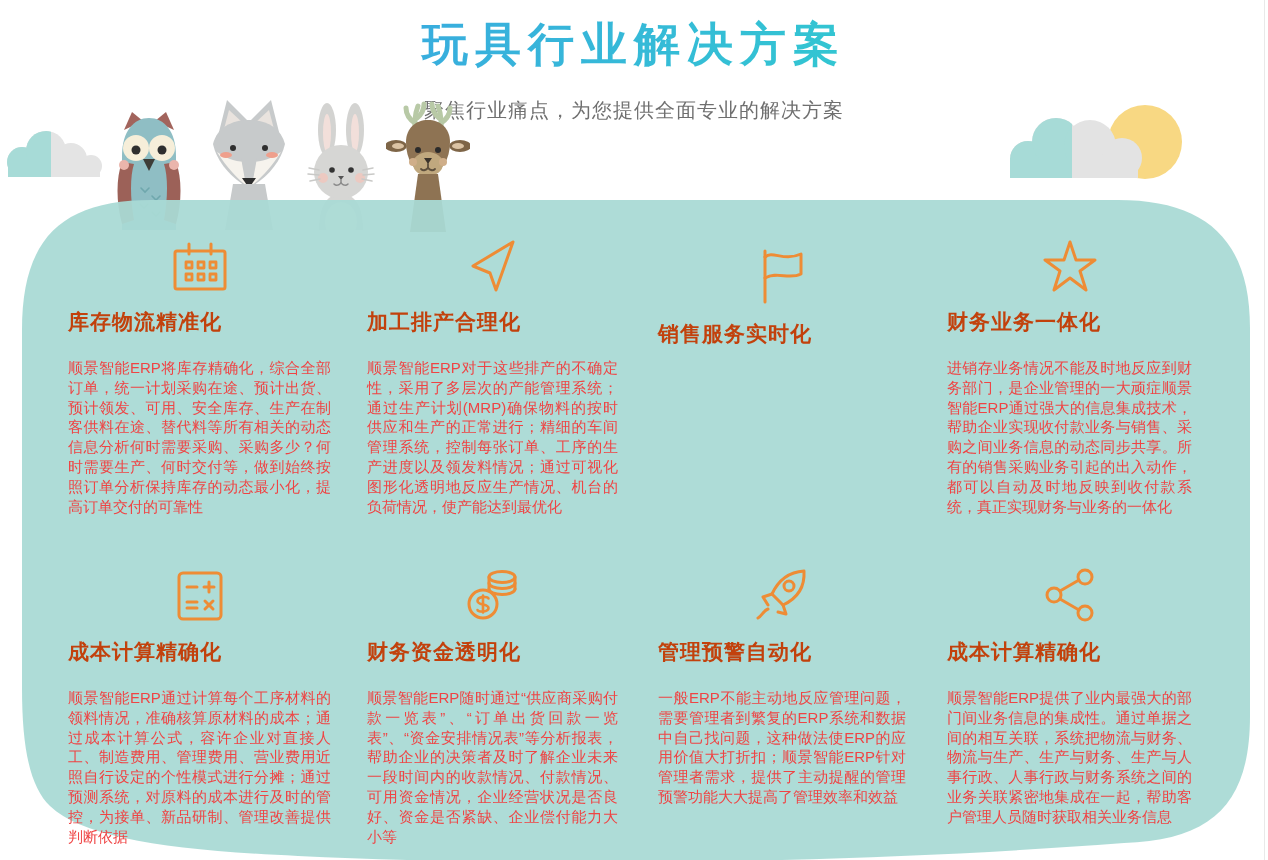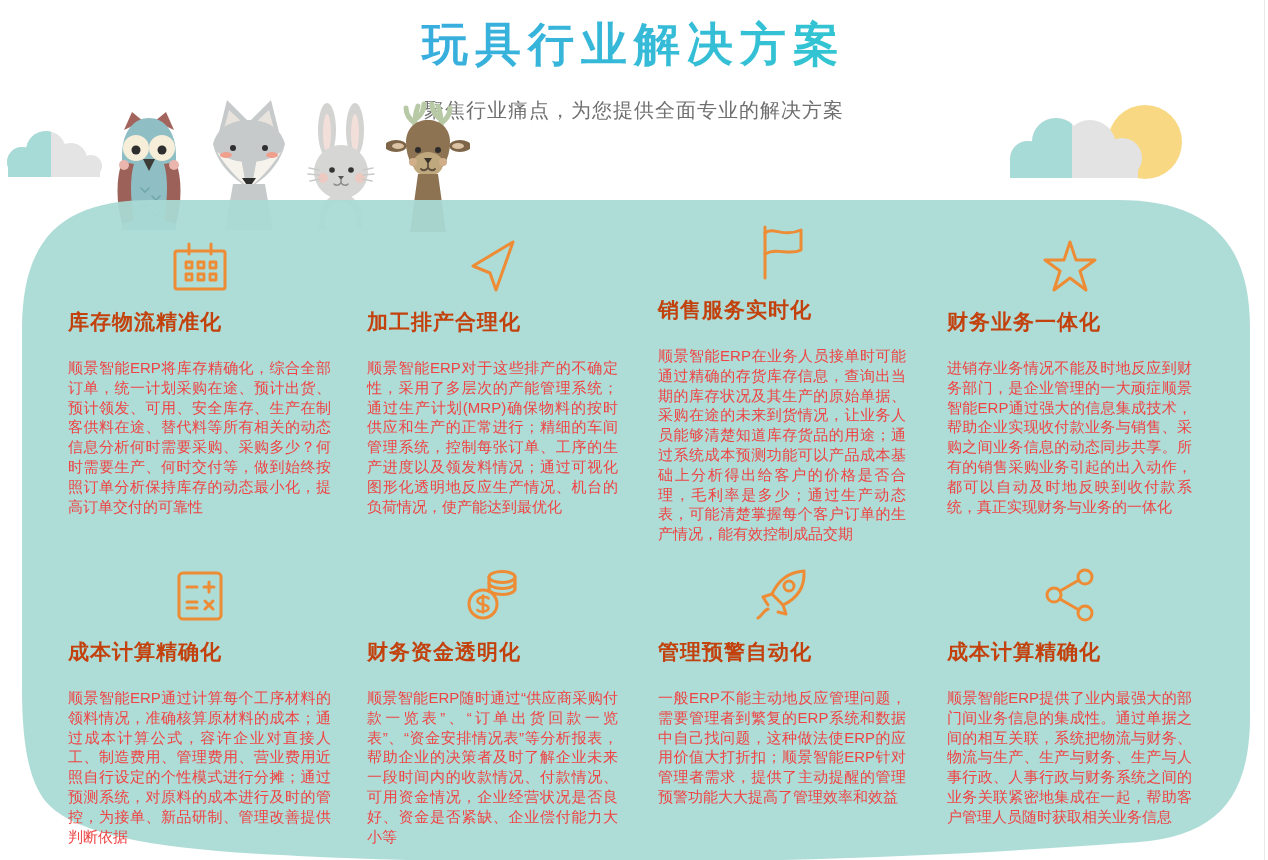--- a/index.html
+++ b/index.html
@@ -199,29 +199,28 @@
   <div class="card" style="left:367px;top:236px;width:251px">
     <div class="icon-wrap">
       <svg class="ico" width="54" height="54" viewBox="0 0 54 54">
         <path d="M47 4 L7 28 L24 35 L30 52 Z"></path>
       </svg>
     </div>
     <h3>加工排产合理化</h3>
     <p>顺景智能ERP对于这些排产的不确定性，采用了多层次的产能管理系统；通过生产计划(MRP)确保物料的按时供应和生产的正常进行；精细的车间管理系统，控制每张订单、工序的生产进度以及领发料情况；通过可视化图形化透明地反应生产情况、机台的负荷情况，使产能达到最优化</p>
   </div>
 
-  <div class="card" style="left:658px;top:224px;width:248px">
+  <div class="card" style="left:658px;top:248px;width:248px">
     <div class="icon-wrap">
       <svg class="ico" width="46" height="56" viewBox="0 0 46 56">
         <path d="M6 3 L6 54"></path>
         <path d="M6 9 C14 2 24 14 42 6 L42 26 C30 32 18 23 6 30"></path>
       </svg>
     </div>
     <h3>销售服务实时化</h3>
-    <p>顺景智能ERP在业务人员接单时可能通过精确的存货库存信息，查询出当期的库存状况及其生产的原始单据、采购在途的未来到货情况，让业务人员能够清楚知道库存货品的用途；通过系统成本预测功能可以产品成本基础上分析得出给客户的价格是否合理，毛利率是多少；通过生产动态表，可能清楚掌握每个客户订单的生产情况，能有效控制成品交期</p>
   </div>
 
   <div class="card" style="left:947px;top:236px;width:245px">
     <div class="icon-wrap">
       <svg class="ico" width="54" height="52" viewBox="0 0 54 52">
         <path d="M27 2 L33 20 L52 20 L37 31 L43 50 L27 38 L11 50 L17 31 L2 20 L21 20 Z"></path>
       </svg>
     </div>
     <h3>财务业务一体化</h3>
     <p>进销存业务情况不能及时地反应到财务部门，是企业管理的一大顽症顺景智能ERP通过强大的信息集成技术，帮助企业实现收付款业务与销售、采购之间业务信息的动态同步共享。所有的销售采购业务引起的出入动作，都可以自动及时地反映到收付款系统，真正实现财务与业务的一体化</p>

